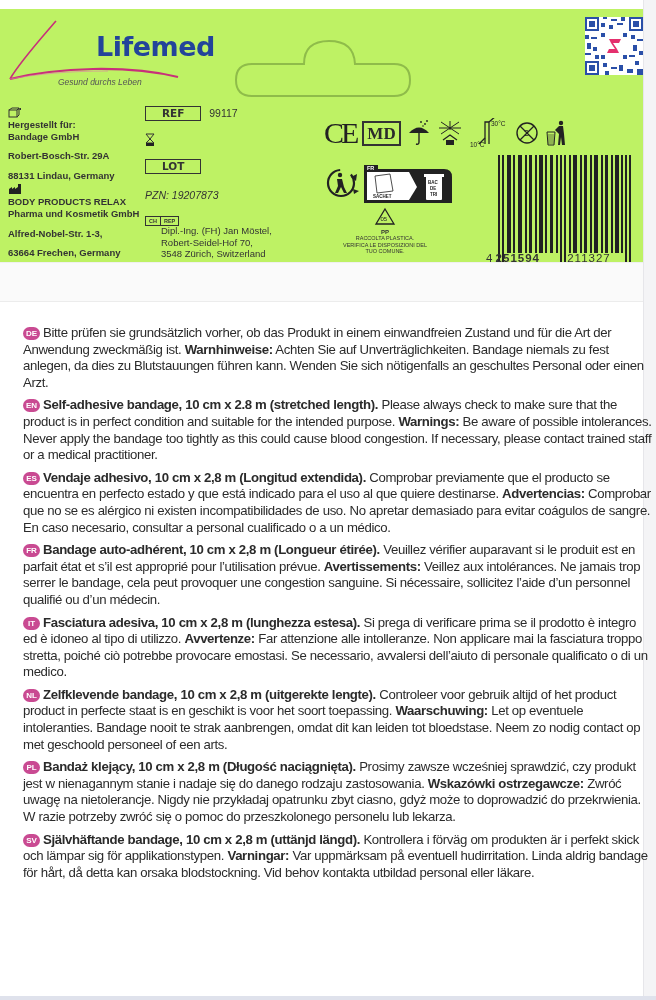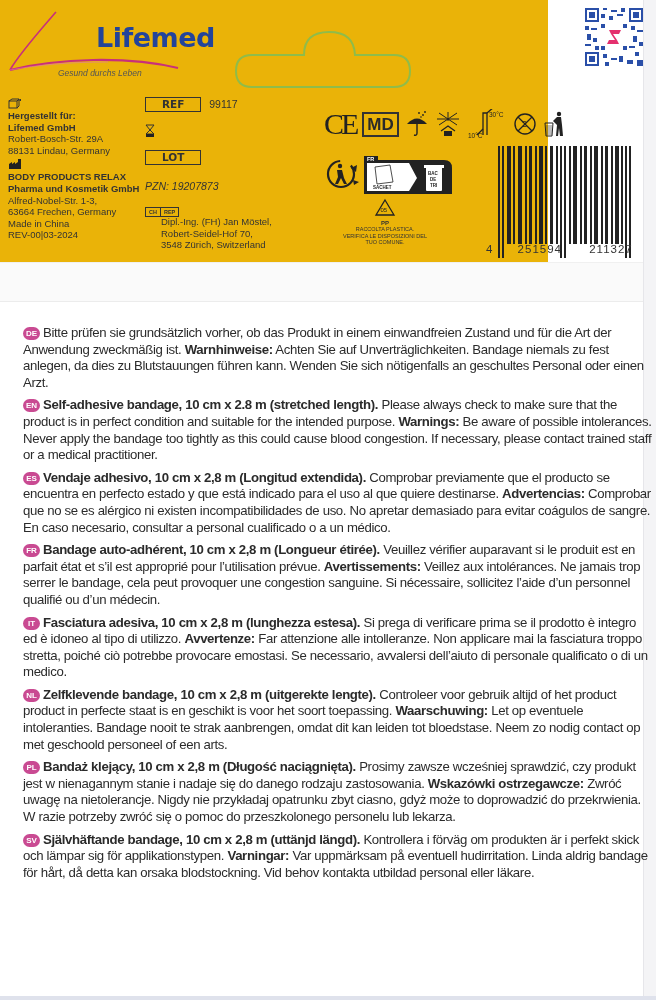--- a/index.html
+++ b/index.html
@@ -1,51 +1,51 @@
 <!DOCTYPE html>
 <html><head>
 <meta charset="utf-8">
 <style>
   html, body { margin: 0; padding: 0; }
   body {
     width: 656px; height: 1000px; background: #ffffff; position: relative; overflow: hidden;
     font-family: "Liberation Sans Narrow", "Liberation Sans", sans-serif; color: #2a2a2a;
   }
-  .label-top { position: absolute; left: 0; top: 0; width: 548px; height: 262px; background: #eab308; }
+  .label-top { position: absolute; left: 0; top: 9px; width: 644px; height: 262px; background: #bef264; }
   .right-strip { position: absolute; right: 0; top: 0; width: 12px; height: 1000px; background: #f4f4f6; border-left: 1px solid #e6e6ea; }
   .gap-band { position: absolute; left: 0; top: 262px; width: 644px; height: 38px; background: #fafafa; border-top: 1px solid #f0f0f0; border-bottom: 1px solid #ececec; }
   .bottom-line { position: absolute; left: 0; top: 996px; width: 656px; height: 4px; background: #dfe2ec; }
 
   
   .logo { position: absolute; left: 8px; top: 8px; width: 180px; height: 72px; }
   .logo-word { position: absolute; left: 88px; top: 14px; font-family: "DejaVu Sans", sans-serif; font-weight: bold; font-size: 27px; color: #23449a; letter-spacing: -0.5px; }
   .logo-tag { position: absolute; left: 50px; top: 60px; font-family: "Liberation Sans", sans-serif; font-style: italic; font-size: 8.5px; color: #555; }
   .logo svg { position: absolute; left: 0; top: 0; }
 
   .hang-hole { position: absolute; left: 234px; top: 28px; }
 
   .qr { position: absolute; left: 585px; top: 8px; width: 58px; height: 58px; }
 
   
   .mfr { position: absolute; left: 8px; top: 98px; font-size: 9.5px; line-height: 11.6px; font-weight: bold; color: #333; width: 130px; }
   .mfr .line { display: block; white-space: nowrap; }
-  .mfr .plain { font-weight: normal; }
+  .mfr .plain { font-weight: bold; margin-top: 8px; }
   .icon-box { display: block; margin-bottom: 1px; }
 
   .col2 { position: absolute; left: 145px; top: 97px; font-size: 10px; color: #333; width: 170px; }
   .boxed { display: inline-block; border: 1.5px solid #333; padding: 0 16px; font-weight: bold; font-size: 10.5px; line-height: 13px; font-family: "DejaVu Sans", sans-serif; }
   .row { position: absolute; left: 0; white-space: nowrap; }
   .ch-rep { display: inline-flex; border: 1px solid #333; font-size: 5.5px; font-weight: bold; line-height: 8px; }
   .ch-rep span { padding: 0 3px; }
   .ch-rep span + span { border-left: 1px solid #333; }
 
   
   .symbols { position: absolute; left: 324px; top: 106px; height: 36px; display: flex; align-items: center; gap: 6px; }
   .ce { font-family: Liberation Serif, serif; font-size: 30px; color: #222; letter-spacing: -3px; line-height: 30px; }
-  .md { border: 2px solid #333; font-family: Liberation Sans, sans-serif; font-weight: bold; font-size: 17px; padding: 0 3px; line-height: 21px; }
+  .md { border: 2px solid #333; font-family: Liberation Serif, serif; font-weight: bold; font-size: 17px; padding: 0 3px; line-height: 21px; }
 
   .triman { position: absolute; left: 324px; top: 150px; }
   .pp { position: absolute; left: 340px; top: 198px; width: 90px; text-align: center; font-size: 5.5px; line-height: 6.5px; color: #333; }
 
   
   .barcode { position: absolute; left: 490px; top: 146px; width: 148px; height: 112px; }
   .bc-digits { position: absolute; left: 486px; top: 243px; font-family: "Liberation Sans", sans-serif; font-size: 11.5px; color: #333; white-space: nowrap; }
 
   
   .texts { position: absolute; left: 23px; top: 325px; width: 630px; font-size: 13.2px; line-height: 16.6px; color: #2b2b2b; letter-spacing: -0.35px; }
@@ -117,21 +117,21 @@
     <path d="M12 11 L18 11 L17 13 L14 13 L16 16 L17 18 L11 18 L12 16 L15 16 L13 13 Z" fill="#e4306e"></path>
   </svg>
 
   <div class="mfr">
     <svg class="icon-box" width="14" height="11" viewBox="0 0 14 11">
       <rect x="1" y="3" width="8" height="7" fill="none" stroke="#333" stroke-width="1"></rect>
       <path d="M1 3 L4 1 L11 1 L9 3 M11 1 L11 8 L9 10" fill="none" stroke="#333" stroke-width="1"></path>
       <path d="M10 2 L13 2 M12 1 L13 2 L12 3" stroke="#333" stroke-width="1" fill="none"></path>
     </svg>
     <span class="line">Hergestellt für:</span>
-    <span class="line">Lifemed GmbH</span>
+    <span class="line">Bandage GmbH</span>
     <span class="line plain">Robert-Bosch-Str. 29A</span>
     <span class="line plain">88131 Lindau, Germany</span>
     <svg class="icon-box" width="14" height="11" viewBox="0 0 14 11" style="margin-top:3px">
       <path d="M1 10 L1 5 L4 3 L4 5 L7 3 L7 5 L10 3 L10 0 L13 0 L13 10 Z" fill="#222"></path>
     </svg>
     <span class="line">BODY PRODUCTS RELAX</span>
     <span class="line">Pharma und Kosmetik GmbH</span>
     <span class="line plain">Alfred-Nobel-Str. 1-3,</span>
     <span class="line plain">63664 Frechen, Germany</span>
     <span class="line plain">Made in China</span>
@@ -263,21 +263,21 @@
         <rect x="115" y="0" width="3" height="98"></rect>
         <rect x="121" y="0" width="2" height="98"></rect>
       <rect x="125" y="0" width="4" height="98"></rect>
         <rect x="131" y="0" width="2" height="98"></rect>
         <rect x="135" y="0" width="2" height="112"></rect>
       <rect x="139" y="0" width="2" height="112"></rect>
     </g>
   </svg>
   <div class="bc-digits">
     <span>4</span>
-    <span style="margin-left:22px; letter-spacing:1px;">251594</span>
+    <span style="letter-spacing:1px;font-weight:bold;">251594</span>
     <span style="margin-left:24px; letter-spacing:1px;">211327</span>
   </div>
 </div>
 
 <div class="gap-band"></div>
 <div class="right-strip"></div>
 
 <div class="texts">
   <p class="para">
     <span class="badge">DE</span><span>Bitte prüfen sie grundsätzlich vorher, ob das Produkt in einem einwandfreien Zustand und für die Art der Anwendung zweckmäßig ist. </span><span class="b">Warnhinweise:</span><span> Achten Sie auf Unverträglichkeiten. Bandage niemals zu fest anlegen, da dies zu Blutstauungen führen kann. Wenden Sie sich nötigenfalls an geschultes Personal oder einen Arzt.</span>

